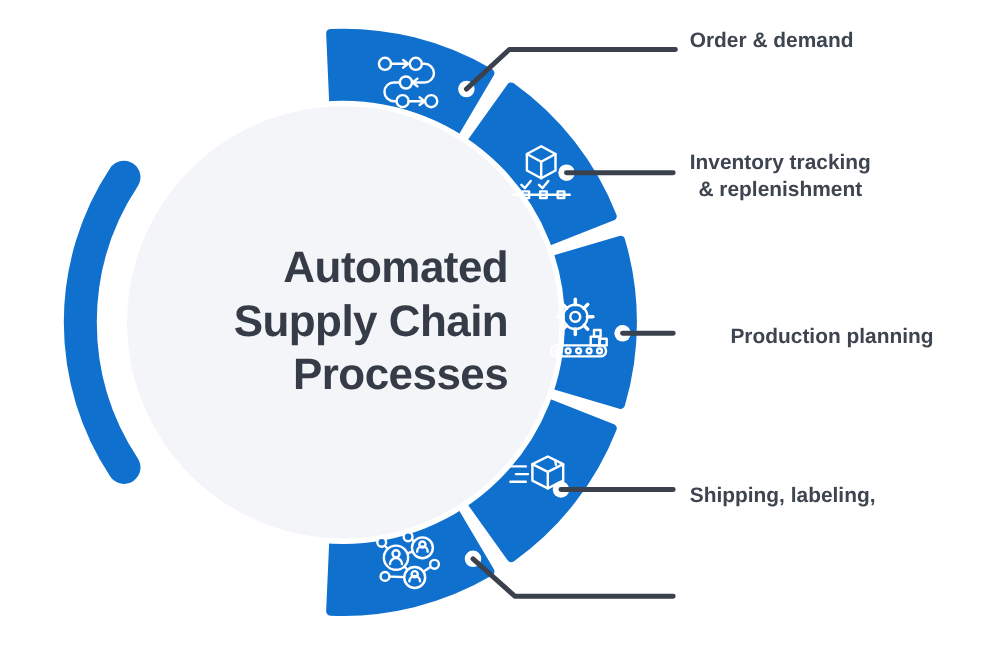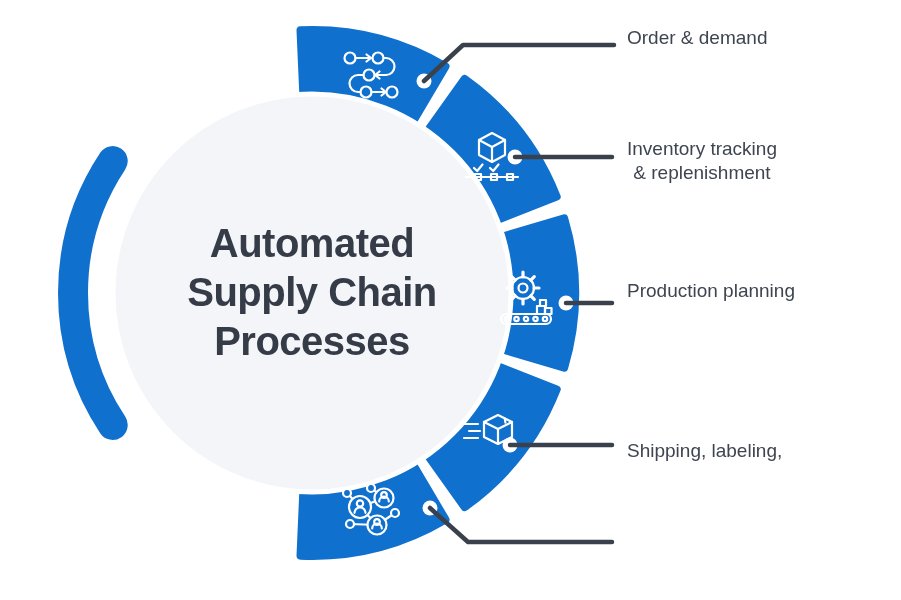--- a/index.html
+++ b/index.html
@@ -11,32 +11,32 @@
   .petal{fill:#1070CD;stroke:#1070CD;stroke-width:8;stroke-linejoin:round;}
   .arc{fill:none;stroke:#1070CD;stroke-width:30;stroke-linecap:round;}
   .center-circle{fill:#F3F5F8;stroke:#ffffff;stroke-width:5;}
   .connector{fill:none;stroke:#3A414D;stroke-width:4.5;stroke-linecap:round;stroke-linejoin:round;}
   .dot{fill:#ffffff;}
   .icon{stroke:#ffffff;stroke-width:2.2;fill:none;stroke-linecap:round;stroke-linejoin:round;}
   .icon .fill-node{fill:#1070CD;}
   .icon .thick{stroke-width:3.2;}
   .title{
     position:absolute;left:162px;top:219px;width:300px;
-    text-align:center;font-weight:700;font-size:40px;line-height:49px;
+    text-align:right;font-weight:700;font-size:40px;line-height:49px;
     color:#353C47;letter-spacing:-0.5px;
   }
   .label{
     position:absolute;left:627px;display:inline-block;
-    font-weight:400;font-size:19px;line-height:24px;color:#3E4550;
+    font-weight:700;font-size:19px;line-height:24px;color:#3E4550;
     text-align:center;white-space:nowrap;
   }
   .label span{display:block;}
   .lbl-0{top:26px;}
   .lbl-1{top:137px;}
-  .lbl-2{top:279px;}
+  .lbl-2{top:295px;margin-left:37px;}
   .lbl-3{top:439px;}
   .lbl-4{top:531px;}
 </style>
 </head>
 <body>
 
 <div id="stage">
 
   <svg width="901" height="600" viewBox="0 0 901 600">
 

